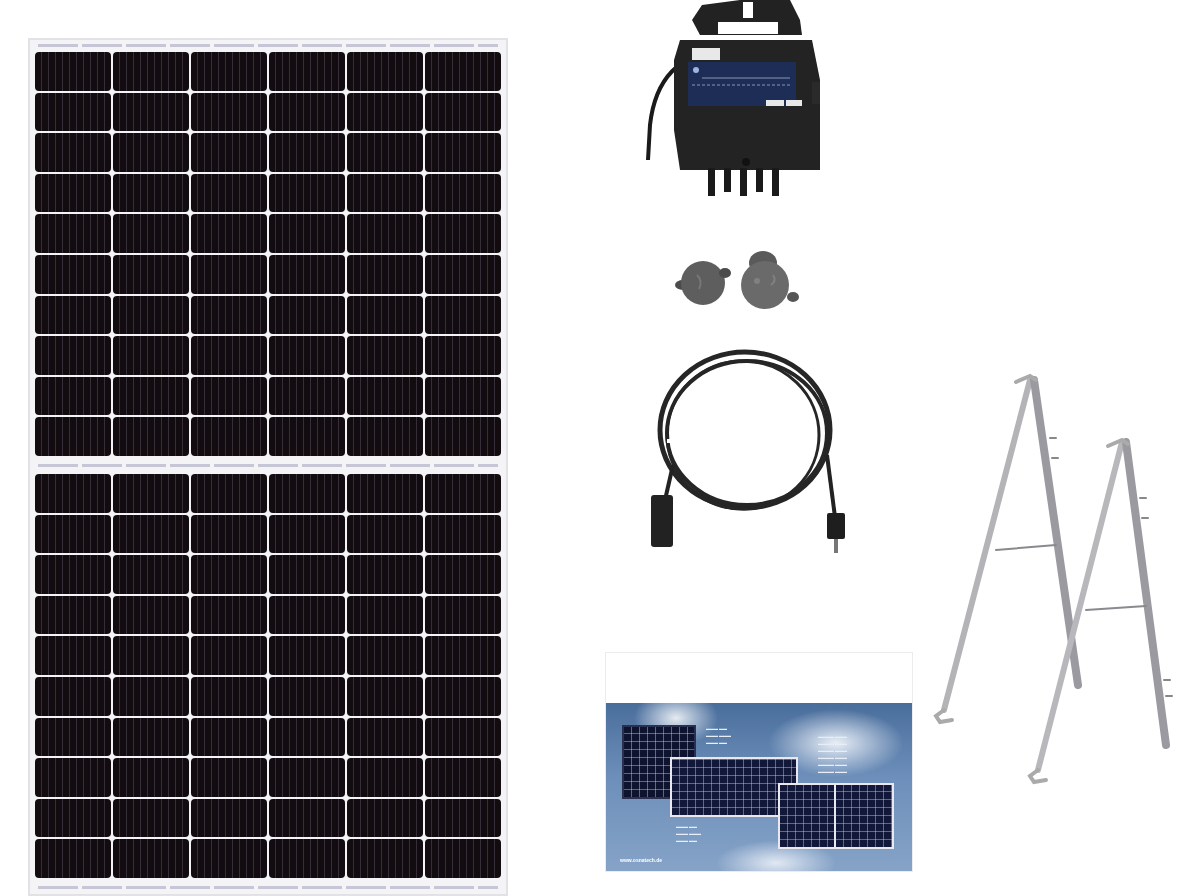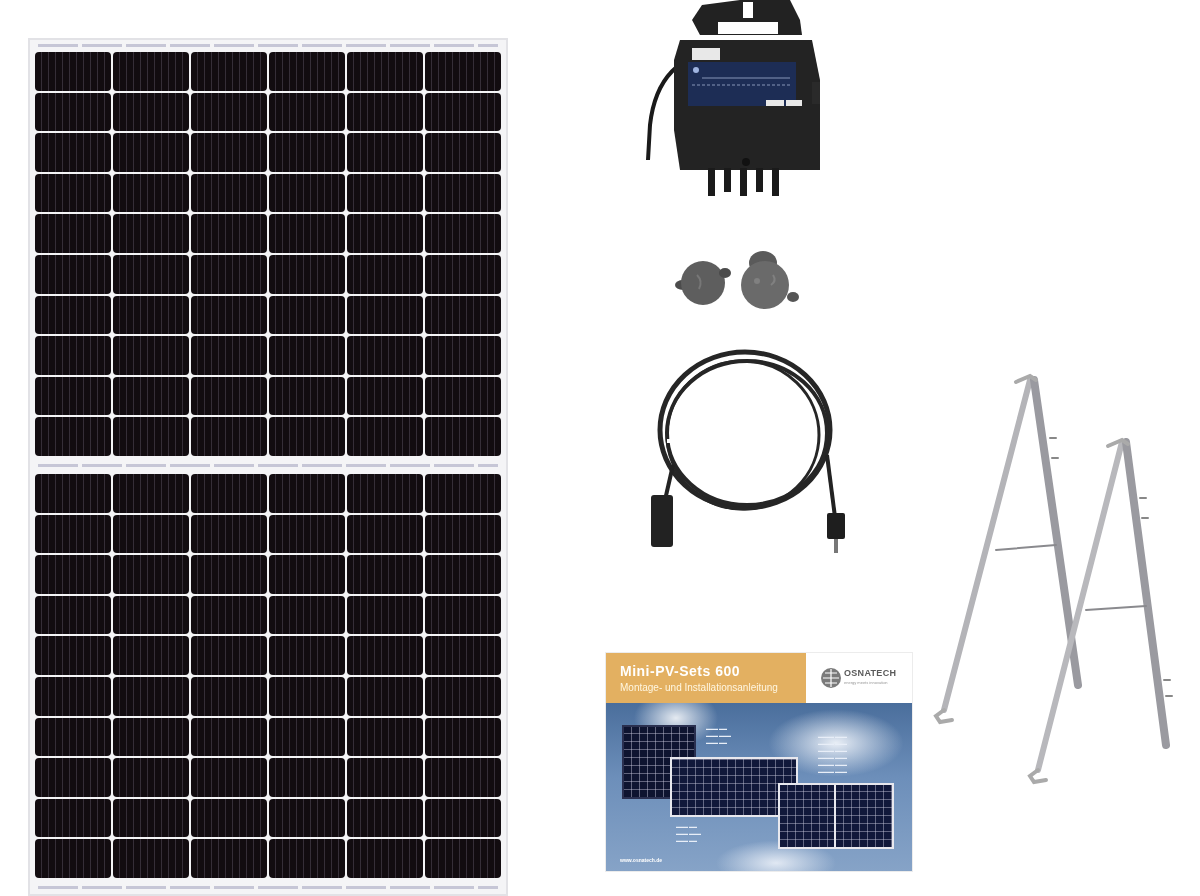--- a/index.html
+++ b/index.html
@@ -262,34 +262,20 @@
     <path d="M178 86 l14 -6 l6 4" stroke="#aaa" stroke-width="4" fill="none"></path>
     <path d="M108 410 l-8 6 l4 6 l12 -2" stroke="#aaa" stroke-width="4" fill="none"></path>
     <line x1="210" y1="138" x2="216" y2="138" stroke="#888" stroke-width="2"></line>
     <line x1="212" y1="158" x2="218" y2="158" stroke="#888" stroke-width="2"></line>
     <line x1="234" y1="320" x2="240" y2="320" stroke="#888" stroke-width="2"></line>
     <line x1="236" y1="336" x2="242" y2="336" stroke="#888" stroke-width="2"></line>
   </g>
 </svg>
 
 <div id="brochure" class="abs">
-  <div class="header">
-    <div class="orange">
-      <div class="title">Mini-PV-Sets 600</div>
-      <div class="subtitle">Montage- und Installationsanleitung</div>
-    </div>
-    <div class="logo">
-      <svg width="22" height="22" viewBox="0 0 22 22" style="position:absolute;left:0;top:2px;">
-        <circle cx="11" cy="11" r="10" fill="#7a7a7a"></circle>
-        <path d="M3 11 h16 M11 2 v18 M5 6 h12 M5 16 h12" stroke="#ffffff" stroke-width="1.2"></path>
-      </svg>
-      <div class="logo-text">OSNATECH</div>
-      <div class="logo-sub">energy meets innovation</div>
-    </div>
-  </div>
   <div class="sky">
     <div class="bpanel p1"></div>
     <div class="bpanel p2"></div>
     <div class="bpanel p3"></div>
     <div class="bpanel p4"></div>
     <div class="small-lines" style="left:100px;top:22px;">▬▬▬ ▬▬<br>▬▬▬ ▬▬▬<br>▬▬▬ ▬▬</div>
     <div class="small-lines" style="left:212px;top:30px;">▬▬▬▬ ▬▬▬<br>▬▬▬▬ ▬▬▬<br>▬▬▬▬ ▬▬▬<br>▬▬▬▬ ▬▬▬<br>▬▬▬▬ ▬▬▬<br>▬▬▬▬ ▬▬▬</div>
     <div class="small-lines" style="left:70px;top:120px;">▬▬▬ ▬▬<br>▬▬▬ ▬▬▬<br>▬▬▬ ▬▬</div>
     <div class="url">www.osnatech.de</div>
   </div>

